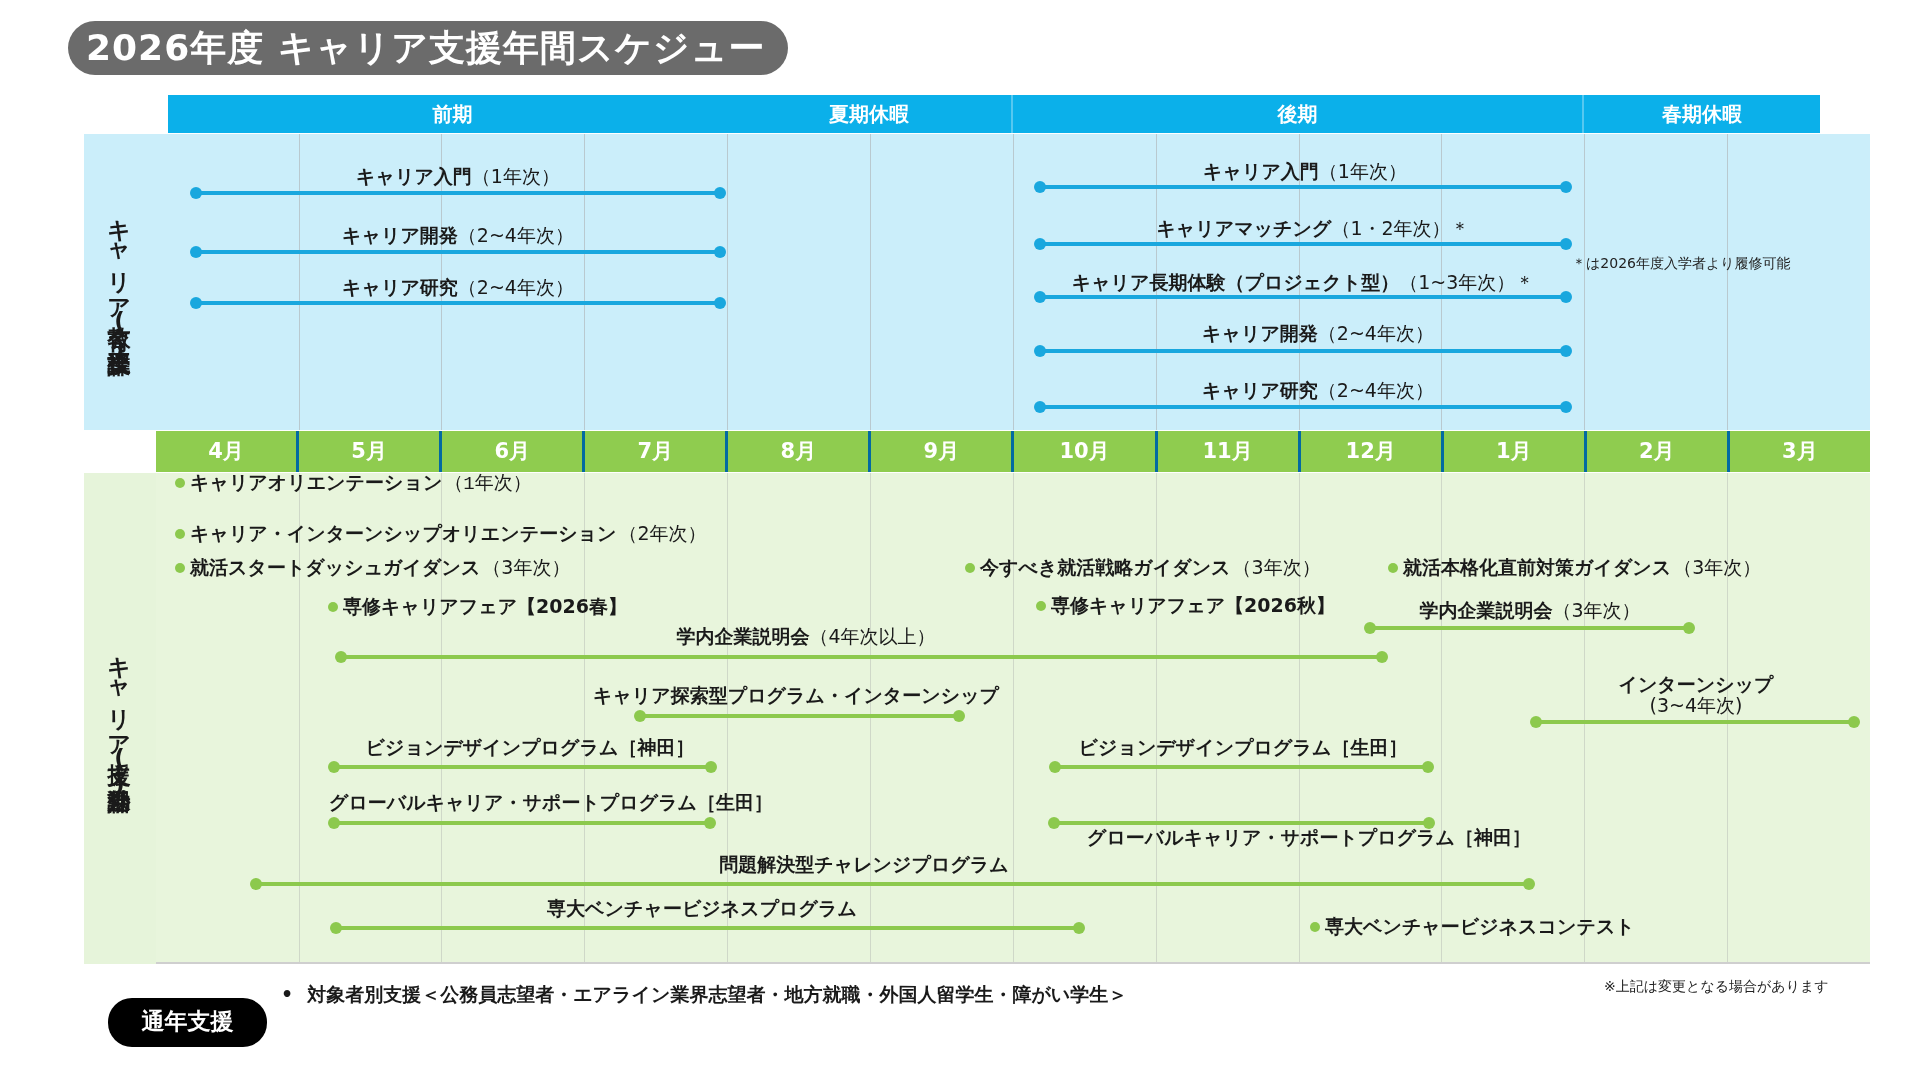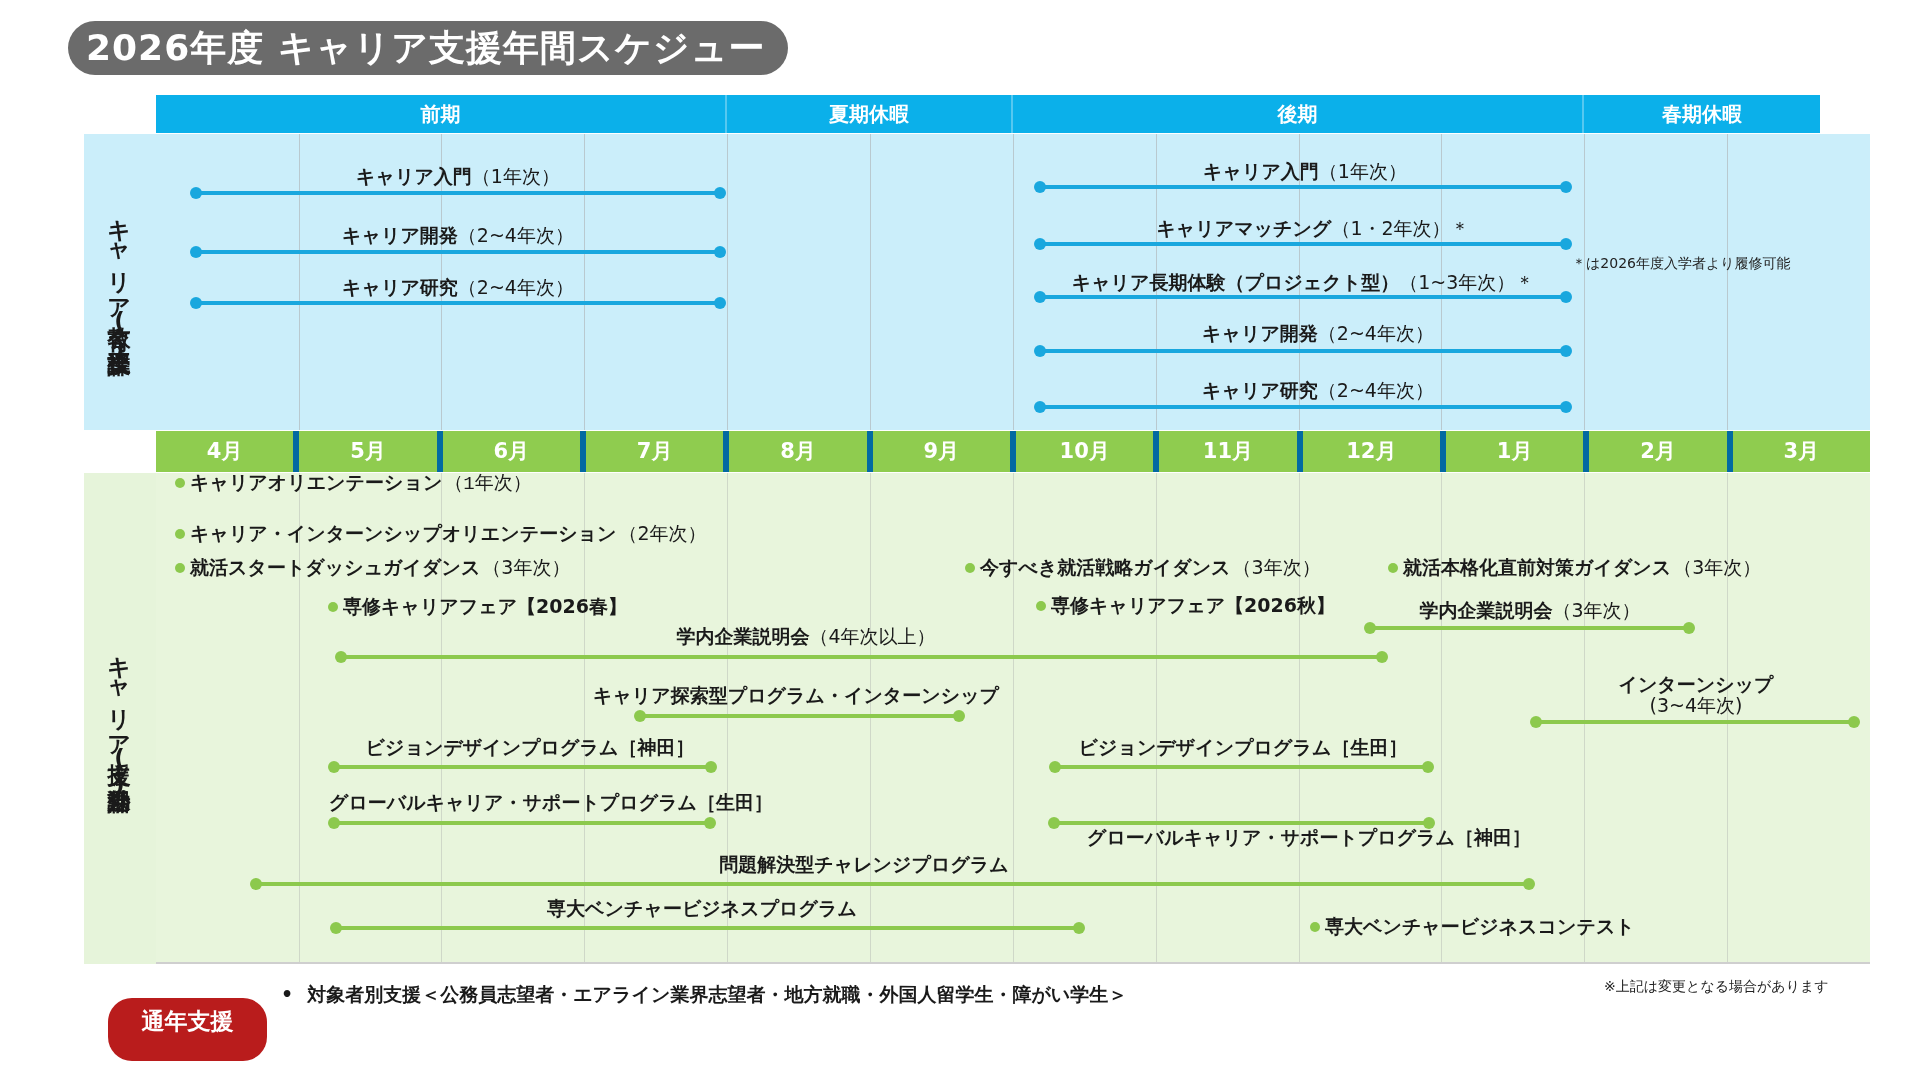--- a/index.html
+++ b/index.html
@@ -19,52 +19,52 @@
     writing-mode: vertical-rl; text-orientation: upright; display: flex; align-items: center; justify-content: center; letter-spacing: 0px; }
   .edu-label { top: 134px; height: 296px; background: #cbeefa; }
   .sup-label { top: 473px; height: 491px; background: #e6f4da; }
 
   .edu-area { position: absolute; left: 156px; top: 134px; width: 1714px; height: 296px; background: #cbeefa; }
   .sup-area { position: absolute; left: 156px; top: 473px; width: 1714px; height: 491px; background: #e8f5dc; border-bottom: 2px solid #cfcfcf; }
   .vline { position: absolute; top: 0; bottom: 0; width: 1px; background: #b9c9cf; }
   .sup-area .vline { background: #cfd8c8; }
 
   .month-bar { position: absolute; left: 156px; top: 431px; width: 1714px; height: 41px; background: #8fcc4f; display: flex; }
-  .month-cell { flex: 1; color: #fff; font-weight: bold; font-size: 21px; text-align: center; line-height: 41px; border-right: 6px solid #0369a1; }
+  .month-cell { flex: 1; color: #fff; font-weight: bold; font-size: 21px; text-align: center; line-height: 41px; border-right: 3px solid #0369a1; }
 
   .bar { position: absolute; height: 4px; }
   .bar.blue { background: #19a7de; }
   .bar.green { background: #8cc94d; }
   .dot { position: absolute; width: 12px; height: 12px; border-radius: 50%; top: -4px; }
   .bar.blue .dot { background: #19a7de; }
   .bar.green .dot { background: #8cc94d; }
   .dot.l { left: -6px; } .dot.r { right: -6px; }
 
   .lbl { position: absolute; transform: translateX(-50%); white-space: nowrap; font-size: 19px; font-weight: bold; }
   .lbl .sub { font-weight: normal; }
   .lbl.two { text-align: center; line-height: 21px; }
 
   .pt { position: absolute; white-space: nowrap; font-size: 19px; font-weight: bold; display: flex; align-items: center; }
   .pt .b { width: 10px; height: 10px; border-radius: 50%; background: #8cc94d; margin-right: 5px; }
   .pt .sub { font-weight: normal; margin-left: 2px; }
 
   .note-small { position: absolute; font-size: 14px; color: #222; white-space: nowrap; }
 
-  .yr-pill { position: absolute; left: 108px; top: 998px; width: 159px; height: 63px; border-radius: 24px;
-    background: #b91c1c; color: #fff; font-weight: bold; font-size: 23px; text-align: center; line-height: 47px; }
+  .yr-pill { position: absolute; left: 108px; top: 998px; width: 159px; height: 49px; border-radius: 24px;
+    background: #000000; color: #fff; font-weight: bold; font-size: 23px; text-align: center; line-height: 47px; }
   .yr-list { position: absolute; left: 281px; top: 980px; list-style: none; }
   .yr-list li { font-size: 19px; font-weight: bold; line-height: 28.5px; white-space: nowrap; }
   .yr-list li::before { content: "•"; margin-right: 14px; }
 </style>
 </head>
 <body>
 
 <div class="title-pill">2026年度 キャリア支援年間スケジュール</div>
 
-<div class="period-header" style="left:156px;width:571px;">前期</div>
+<div class="period-header" style="left:168px;width:571px;">前期</div>
 <div class="period-header" style="left:727px;width:286px;">夏期休暇</div>
 <div class="period-header" style="left:1013px;width:571px;">後期</div>
 <div class="period-header" style="left:1584px;width:236px;border-right:none;">春期休暇</div>
 
 <div class="section-label edu-label">キャリア教育(正課授業)</div>
 <div class="edu-area">
   <div class="vline" style="left:143px"></div>
     <div class="vline" style="left:285px"></div>
   <div class="vline" style="left:428px"></div>
     <div class="vline" style="left:571px"></div>

